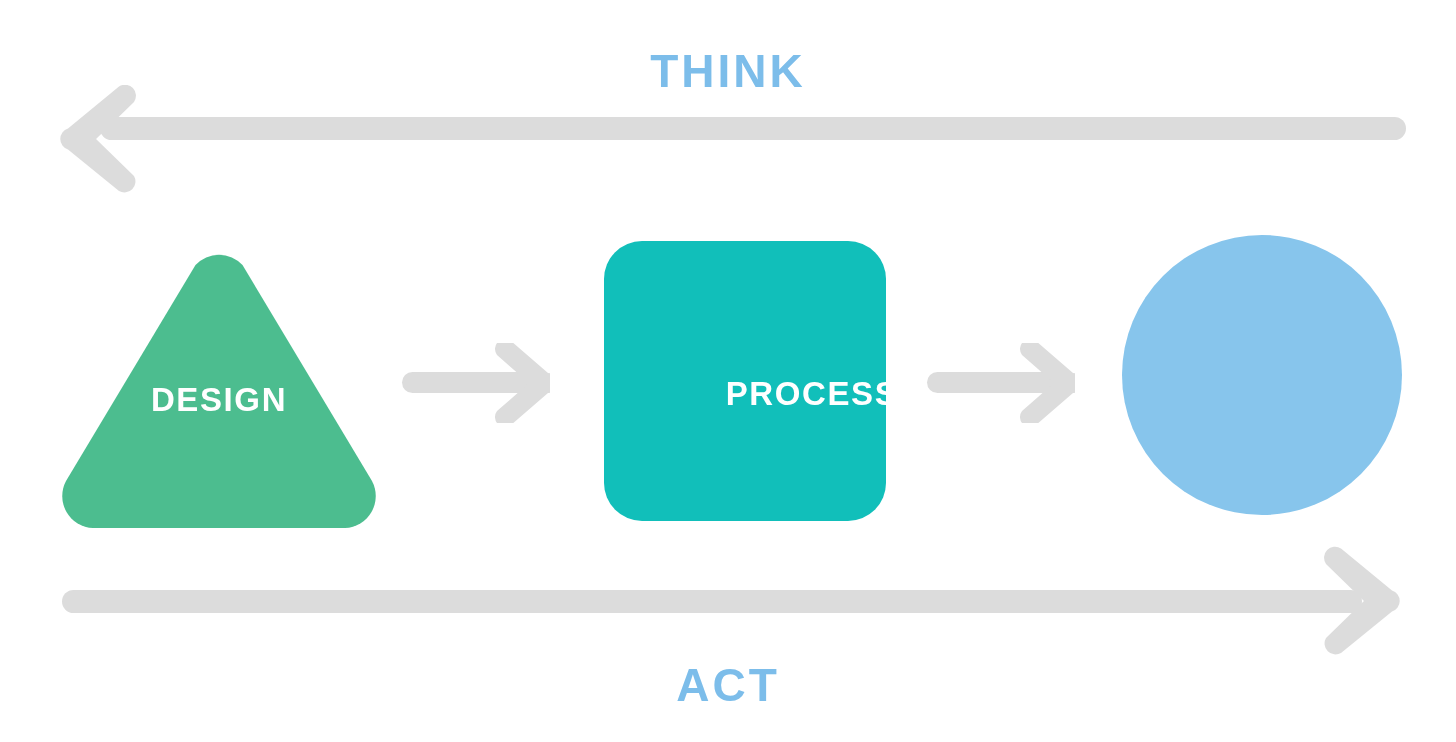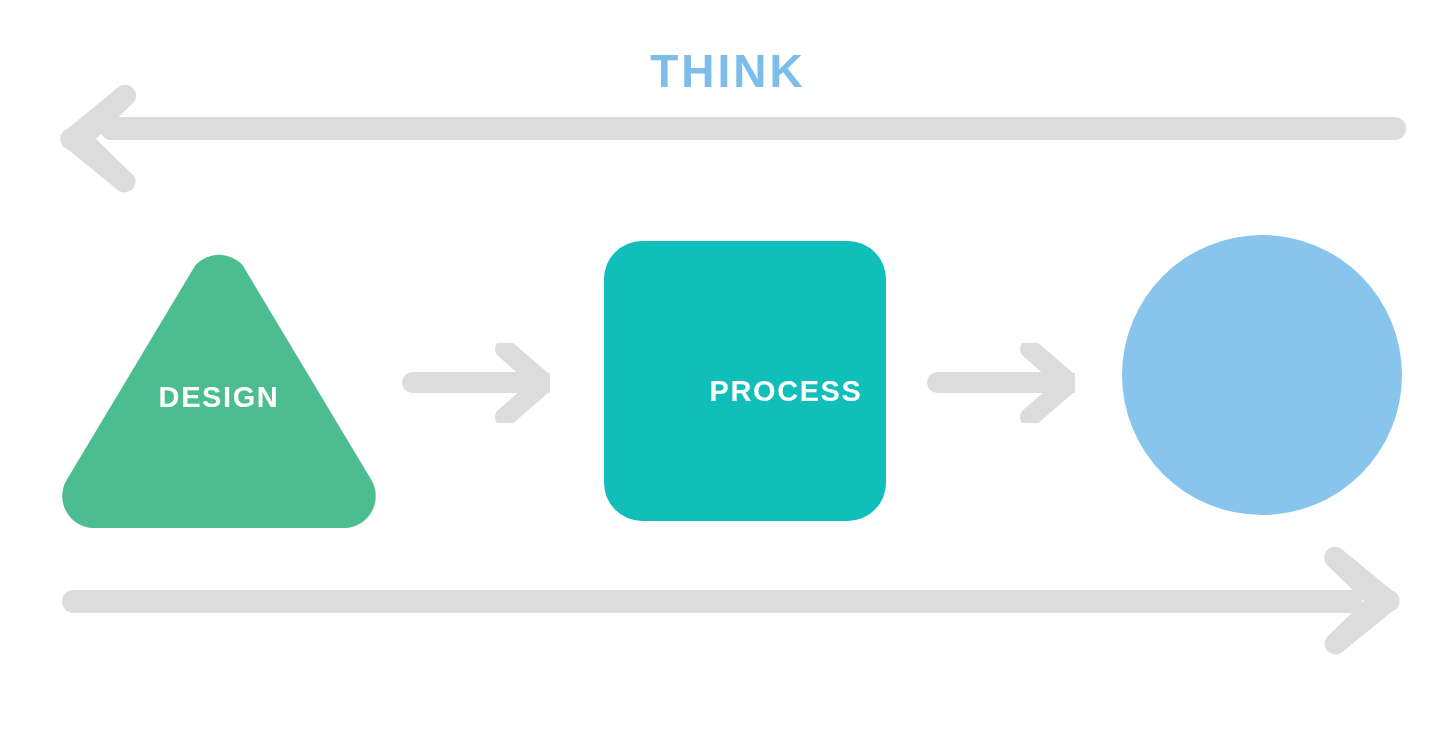--- a/index.html
+++ b/index.html
@@ -52,21 +52,21 @@
     left: 0;
     top: 228px;
     width: 1456px;
     height: 300px;
   }
 
   .shape-label {
     position: absolute;
     font-family: "Liberation Sans", sans-serif;
     font-weight: bold;
-    font-size: 29px;
+    font-size: 33px;
     letter-spacing: 1.6px;
     color: #ffffff;
     white-space: nowrap;
     user-select: none;
     text-align: center;
   }
 
   
   #stage-design {
     position: absolute;
@@ -85,21 +85,21 @@
   #stage-process {
     position: absolute;
     left: 604px;
     top: 13px;
     width: 282px;
     height: 280px;
     background: #11bfba;
     border-radius: 38px;
   }
   #label-process {
-    left: 612px;
+    left: 638px;
     top: 147px;
     width: 316px;
     padding-left: 16px;
   }
 
   
   #stage-goal {
     position: absolute;
     left: 1122px;
     top: 7px;
@@ -172,14 +172,15 @@
 
   <div class="long-arrow" id="arrow-act">
     <svg width="1456" height="110" viewBox="0 0 1456 110" xmlns="http://www.w3.org/2000/svg">
 
       <rect x="62" y="45" width="1300" height="23" rx="11.5" fill="#dcdcdc"></rect>
 
       <path d="M 1392 45.5 L 1341 3.5 A 11 11 0 0 0 1326 19 L 1364 56 L 1326 93 A 11 11 0 0 0 1341 108 L 1392 66.5 A 11 11 0 0 0 1392 45.5 Z" fill="#dcdcdc"></path>
     </svg>
   </div>
 
+  <div class="cycle-label" id="label-act">ACT</div>
 
 </div>
 
 </body></html>

